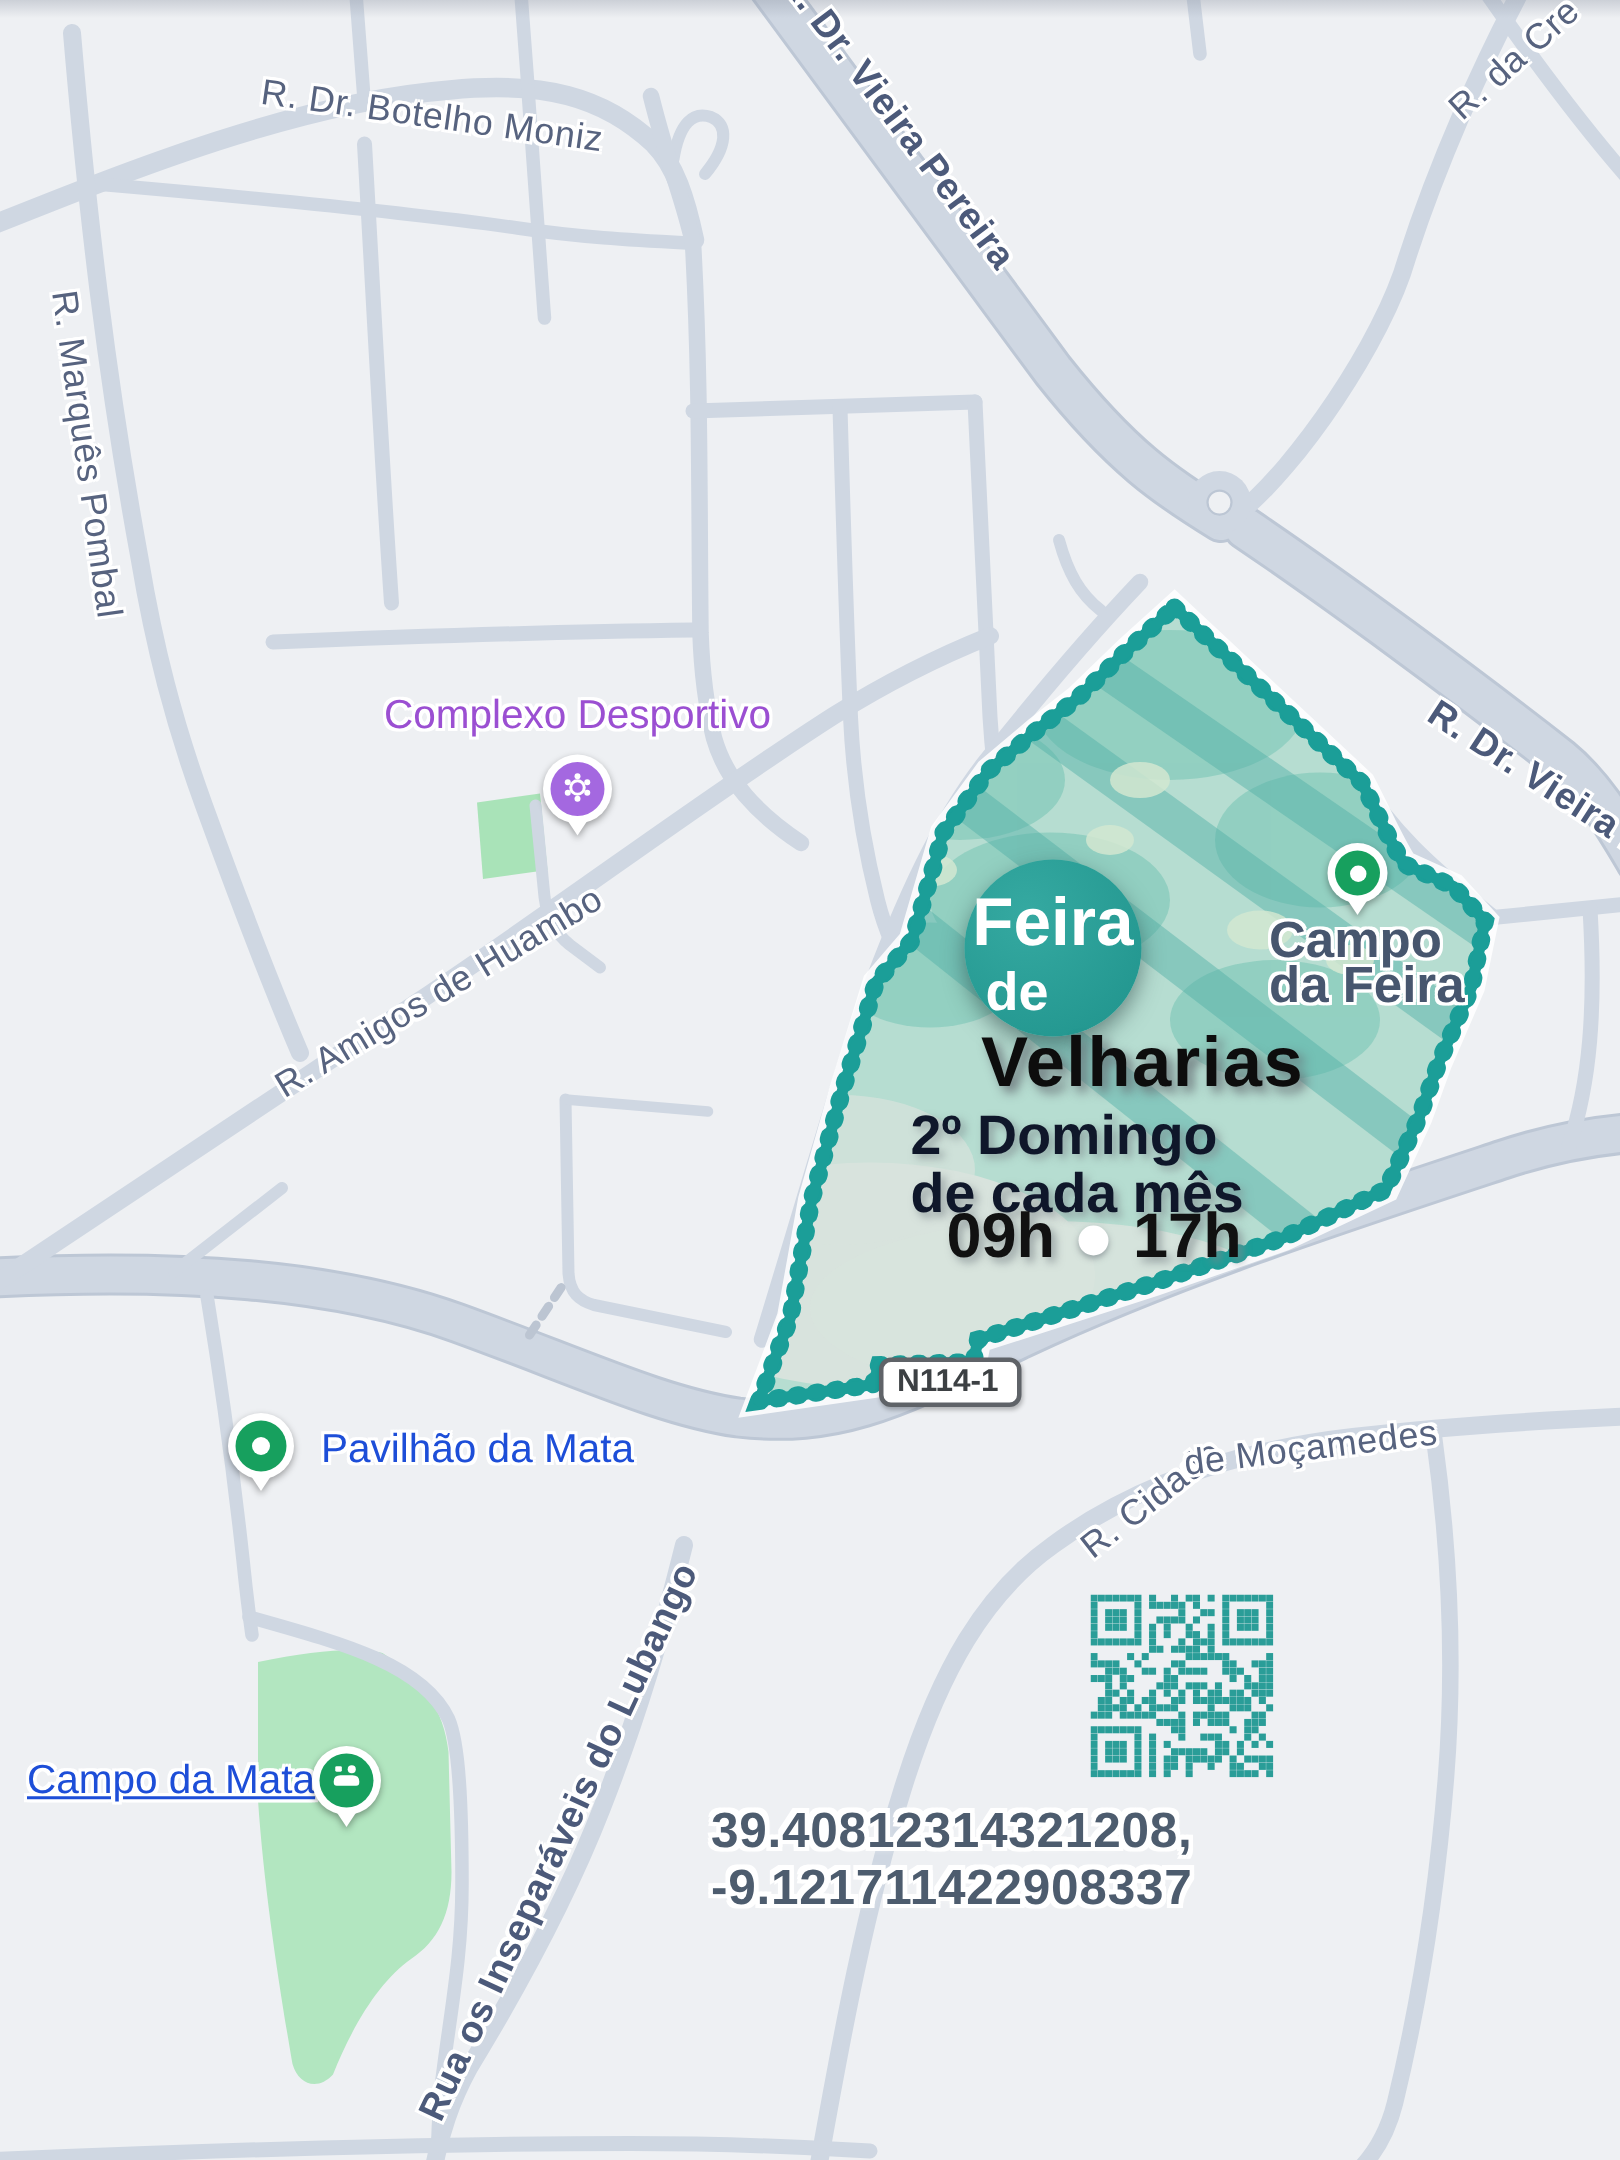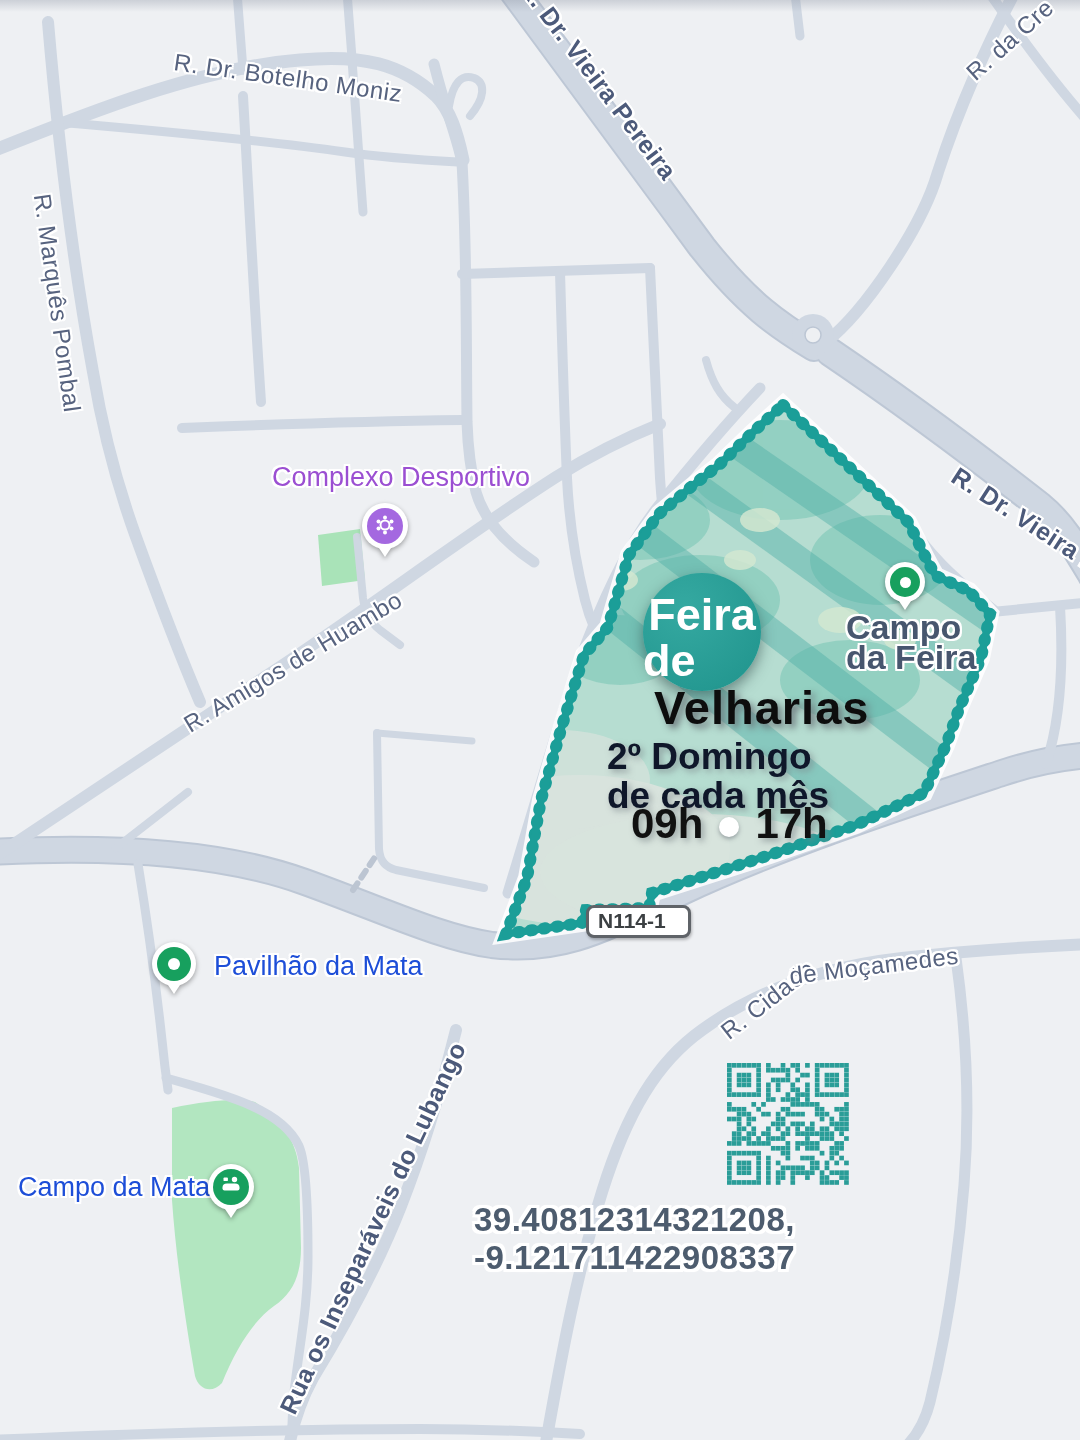--- a/index.html
+++ b/index.html
@@ -41,21 +41,21 @@
   .dot-white{background:#fff;border-radius:50%;}
 
   
   .feira-circle{
     position:absolute;left:643px;top:573px;width:118px;height:118px;border-radius:50%;
     background:radial-gradient(circle at 35% 30%, #35a9a1, #1f938c);
     box-shadow:0 6px 14px rgba(40,65,65,.55);
     color:#fff;font-weight:700;padding-top:0;box-sizing:border-box;
   }
   .feira-circle .l1{font-size:45px;text-align:center;margin-top:16px;}
-  .feira-circle .l2{font-size:45px;line-height:40px;}
+  .feira-circle .l2{font-size:36px;margin-left:14px;line-height:40px;}
   .velharias{
     position:absolute;left:654px;top:680px;
     font:700 47px "Liberation Sans",sans-serif;color:#0d0d0d;letter-spacing:1px;
     text-shadow:4px 4px 7px rgba(105,115,120,.95);
   }
   .schedule{
     position:absolute;left:607px;top:737px;
     font:700 37px "Liberation Sans",sans-serif;color:#0f172a;line-height:39px;
     text-shadow:3px 3px 6px rgba(125,135,140,.7);
   }
@@ -65,21 +65,21 @@
     text-shadow:3px 3px 6px rgba(125,135,140,.7);display:flex;align-items:center;margin-left:24px;
   }
   .times .sep{width:20px;height:20px;border-radius:50%;background:#fff;margin:6px 16px 0 16px;
     box-shadow:0 2px 4px rgba(120,130,135,.7);}
 
   
   .route-badge{
     position:absolute;left:586px;top:905px;
     background:#fff;border:3px solid #5f6368;border-radius:8px;
     font:600 21px "Liberation Sans",sans-serif;color:#3c4043;
-    padding:1px 22px 2px 9px;box-shadow:1px 2px 3px rgba(0,0,0,.25);
+    padding:1px 12px 2px 9px;box-shadow:1px 2px 3px rgba(0,0,0,.25);
   }
 
   
   .qr{position:absolute;left:727px;top:1063px;width:122px;height:122px;}
   .coords{
     position:absolute;left:474px;top:1201px;
     font:700 33px "Liberation Sans",sans-serif;color:#4d5c6e;letter-spacing:.5px;
     text-shadow:-3px -3px 0 #fff,3px -3px 0 #fff,-3px 3px 0 #fff,3px 3px 0 #fff,
                  0 -3px 0 #fff,0 3px 0 #fff,-3px 0 0 #fff,3px 0 0 #fff,0 0 6px #fff;
   }
@@ -206,21 +206,21 @@
   <div class="street" style="left:288px;top:78px;transform:translate(-50%,-50%) rotate(8deg);">R. Dr. Botelho Moniz</div>
   <div class="street" style="left:57px;top:303px;transform:translate(-50%,-50%) rotate(82deg);">R. Marquês Pombal</div>
   <div class="street major" style="left:598px;top:80px;transform:translate(-50%,-50%) rotate(53deg);">R. Dr. Vieira Pereira</div>
   <div class="street" style="left:1010px;top:40px;transform:translate(-50%,-50%) rotate(-42deg);">R. da Cre</div>
   <div class="street major" style="left:1032px;top:524px;transform:translate(-50%,-50%) rotate(33deg);">R. Dr. Vieira Pe</div>
   <div class="street" style="left:293px;top:662px;transform:translate(-50%,-50%) rotate(-31deg);">R. Amigos de Huambo</div>
   <div class="street" style="left:768px;top:1000px;transform:translate(-50%,-50%) rotate(-38deg);">R. Cidade</div>
   <div class="street" style="left:874px;top:966px;transform:translate(-50%,-50%) rotate(-7deg);">de Moçamedes</div>
   <div class="street major" style="left:373px;top:1228px;transform:translate(-50%,-50%) rotate(-65deg);">Rua os Inseparáveis do Lubango</div>
 
-  <div class="poi-label poi-purple" style="left:385px;top:477px;transform:translate(-50%,-50%);margin-left:16px;">Complexo Desportivo</div>
+  <div class="poi-label poi-purple" style="left:385px;top:477px;transform:translate(-50%,-50%);">Complexo Desportivo</div>
   <div class="pin" style="left:385px;top:557px;">
     <div class="pin-head" style="width:46px;height:46px;">
       <div class="pin-disc" style="width:36px;height:36px;background:#a468e0;">
         <span>
           <svg width="24" height="24" viewBox="0 0 24 24">
             <g fill="none" stroke="#fff" stroke-width="2">
                 <circle cx="12" cy="13" r="4.5"></circle>
               </g>
             <g fill="#fff">
               <circle cx="12" cy="5.5" r="2"></circle>
@@ -253,21 +253,21 @@
   <div class="pin" style="left:174px;top:994px;">
     <div class="pin-head" style="width:44px;height:44px;">
       <div class="pin-disc" style="width:34px;height:34px;background:#17a05e;">
         <span class="dot-white" style="width:12px;height:12px;"></span>
       </div>
     </div>
     <div class="pin-tail"></div>
   </div>
   <div class="poi-label poi-green" style="left:214px;top:966px;transform:translate(0,-50%);">Pavilhão da Mata</div>
 
-  <div class="poi-label poi-green" style="left:18px;top:1187px;transform:translate(0,-50%);">Campo da Mata</div>
+  <div class="poi-label poi-green" style="left:18px;top:1187px;transform:translate(0,-50%);text-decoration:underline;">Campo da Mata</div>
   <div class="pin" style="left:231px;top:1218px;">
     <div class="pin-head" style="width:46px;height:46px;">
       <div class="pin-disc" style="width:36px;height:36px;background:#17a05e;">
         <span>
           <svg width="24" height="24" viewBox="0 0 24 24" fill="#fff">
             <path d="M3.5,14.5 Q3.5,10.5 8,10.5 L16,10.5 Q20.5,10.5 20.5,14.5 L20.5,15.5 Q20.5,17.5 18.5,17.5 L5.5,17.5 Q3.5,17.5 3.5,15.5 Z"></path>
             <circle cx="15.5" cy="6.5" r="2.7"></circle>
             <rect x="4.5" y="4.5" width="4.4" height="3.6" rx="0.9"></rect>
           </svg>
         </span>

